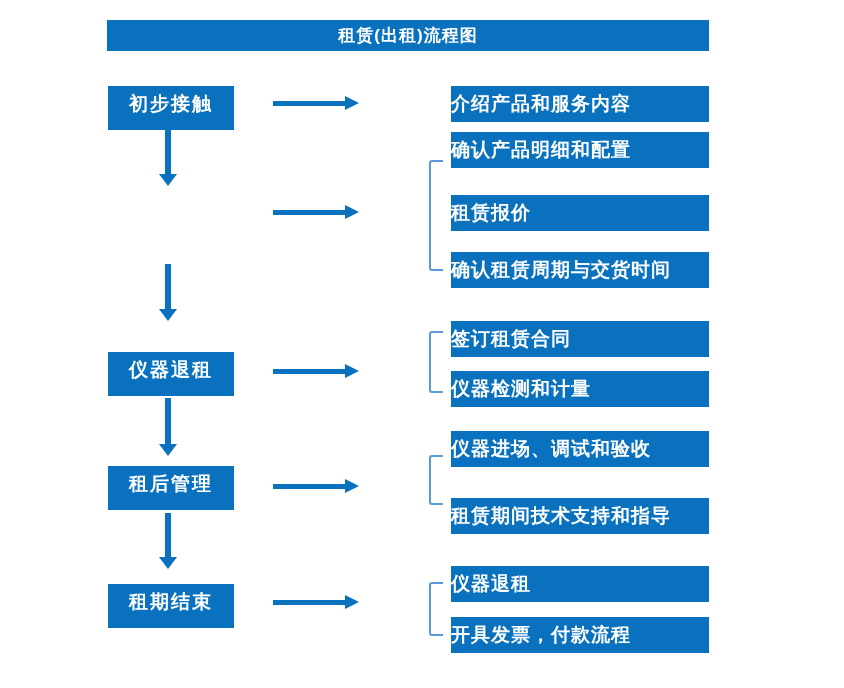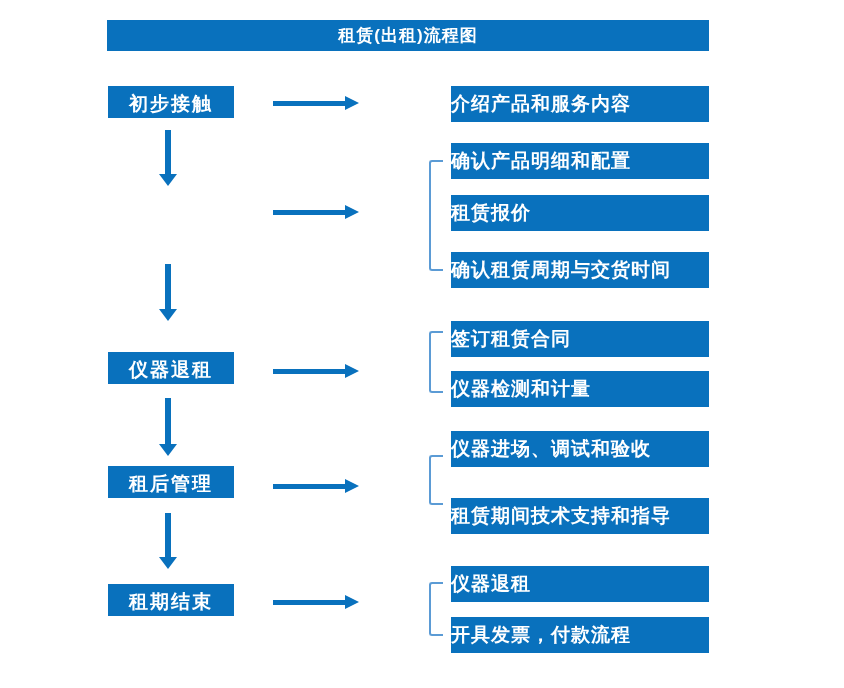--- a/index.html
+++ b/index.html
@@ -25,21 +25,21 @@
     position: absolute;
     left: 99px; top: 12px; width: 602px; height: 31px;
     background: var(--primary);
     color: var(--text_on_primary);
     font-size: 17px; font-weight: bold; letter-spacing: 1px;
     line-height: 31px; text-align: center;
     white-space: nowrap;
   }
   .step-box {
     position: absolute;
-    left: 100px; width: 126px; height: 32px;
+    left: 100px; width: 126px; height: 44px;
     background: var(--primary);
     color: var(--text_on_primary);
     font-size: 19px; font-weight: bold; letter-spacing: 2px;
     line-height: 36px; text-align: center;
     white-space: nowrap;
   }
   .output-box {
     position: absolute;
     left: 443px; width: 258px; height: 36px;
     background: var(--primary);
@@ -132,21 +132,21 @@
     <div class="head"></div>
   </div>
 
   <div class="bracket" style="top:152px;height:111px"></div>
   <div class="bracket" style="top:323px;height:62px"></div>
   <div class="bracket" style="top:447px;height:50px"></div>
   <div class="bracket" style="top:574px;height:54px"></div>
 
   <div class="output-box" style="top:78px">介绍产品和服务内容</div>
 
-  <div class="output-box" style="top:135px">确认产品明细和配置</div>
+  <div class="output-box" style="top:124px">确认产品明细和配置</div>
   <div class="output-box" style="top:187px">租赁报价</div>
   <div class="output-box" style="top:244px">确认租赁周期与交货时间</div>
 
   <div class="output-box" style="top:363px">仪器检测和计量</div>
   <div class="output-box" style="top:313px">签订租赁合同</div>
 
   <div class="output-box" style="top:423px">仪器进场、调试和验收</div>
   <div class="output-box" style="top:490px">租赁期间技术支持和指导</div>
 
   <div class="output-box" style="top:558px">仪器退租</div>

